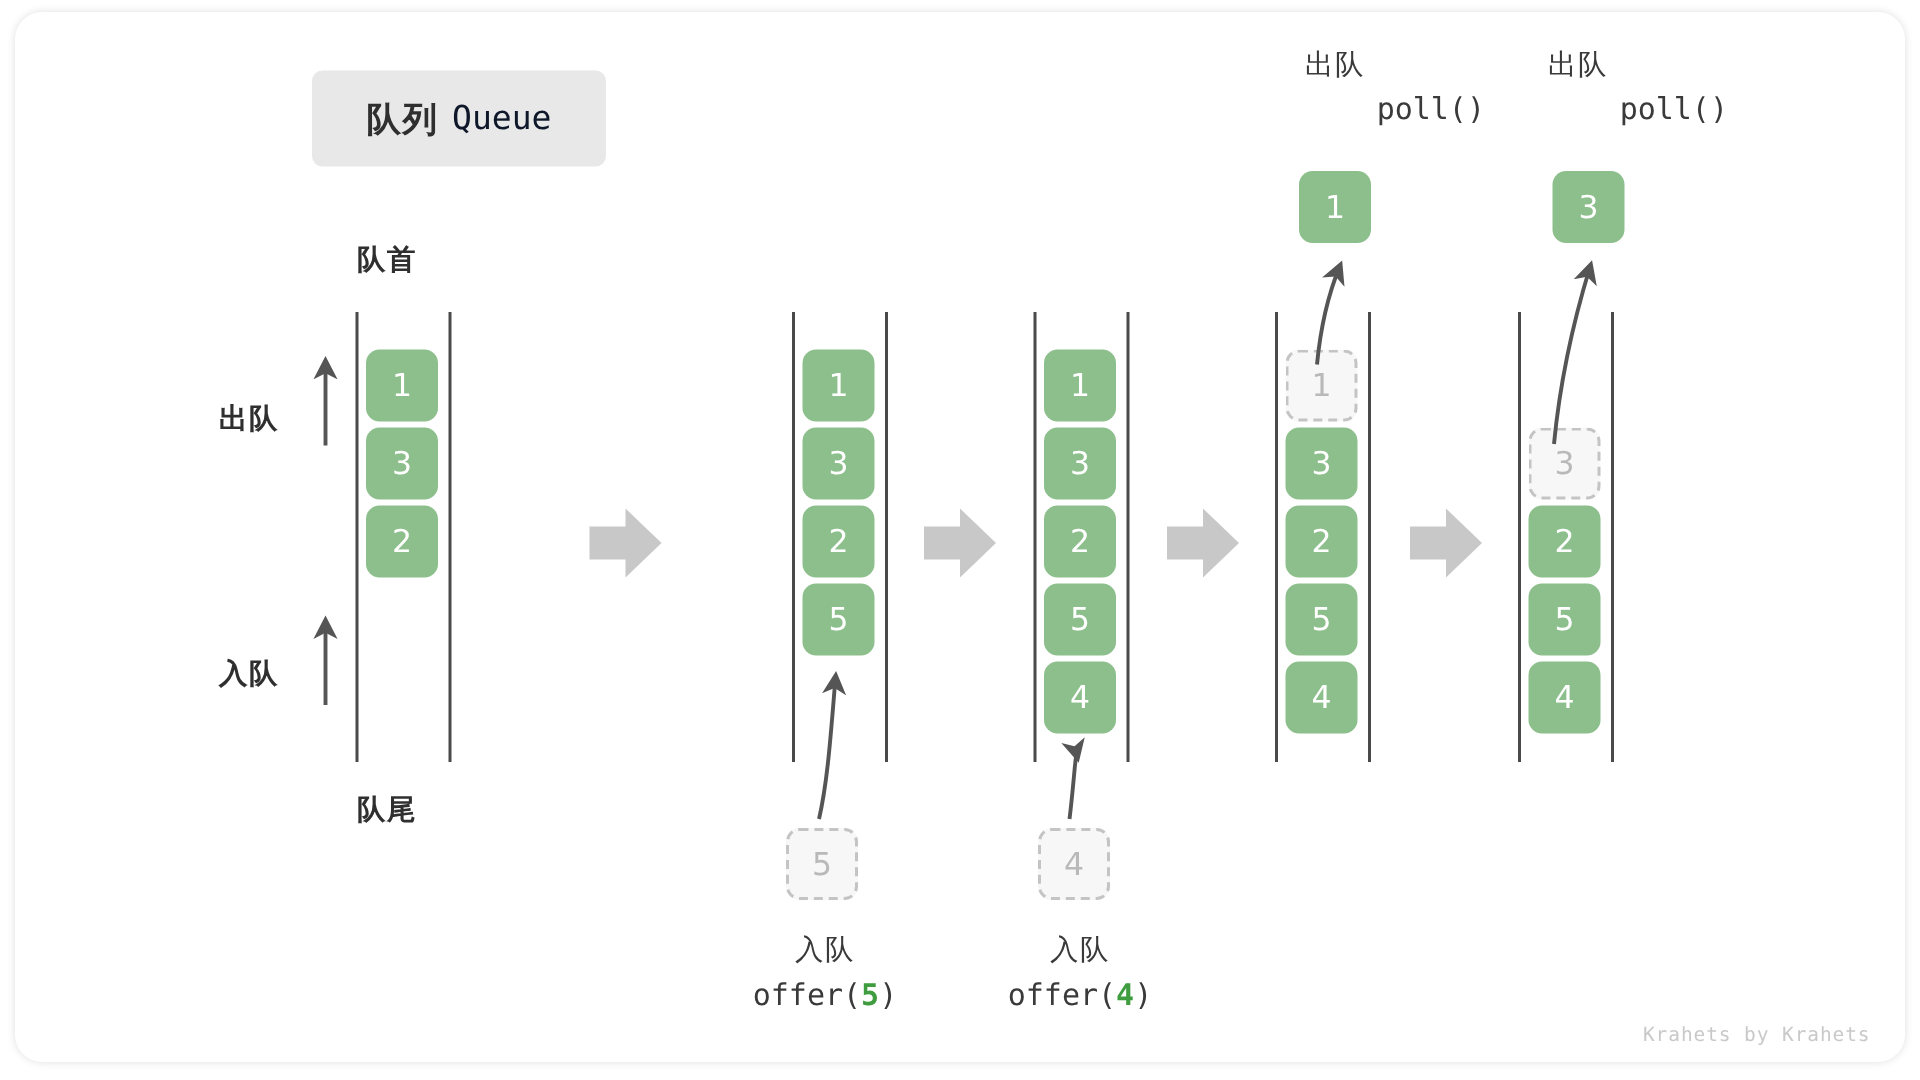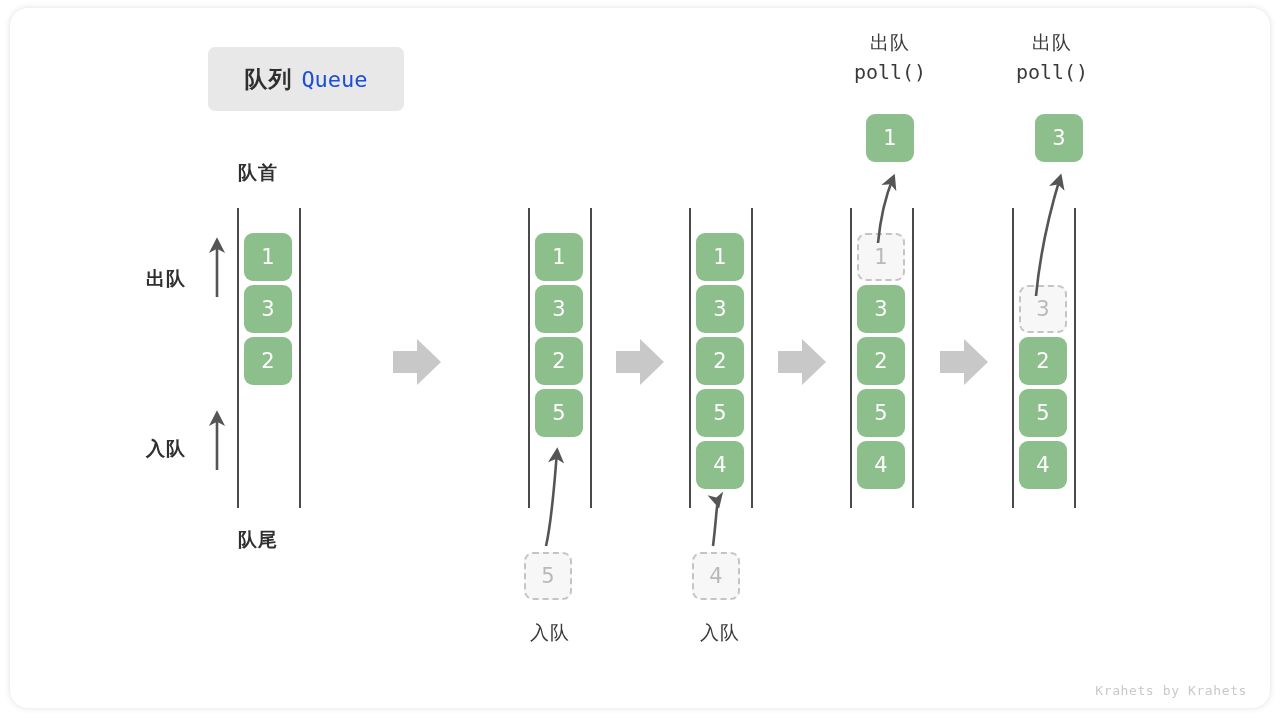--- a/index.html
+++ b/index.html
@@ -19,31 +19,31 @@
   .stage{position:absolute;left:0;top:0;width:1280px;height:720px;}
 
   
   .title-chip{
     position:absolute;left:168px;top:47px;
     width:196px;height:64px;
     background:#e8e8e8;border-radius:7px;
     display:flex;align-items:center;justify-content:center;margin-left:40px;
   }
   .title-cn{font-size:23px;font-weight:bold;color:#2f2f2f;letter-spacing:1px;}
-  .title-en{font-size:22px;color:#1d4ed8;margin-left:9px;
+  .title-en{font-size:22px;color:#0f172a;margin-left:9px;
             font-family:"DejaVu Sans Mono","Liberation Mono",monospace;}
 
   
   .lbl-cn-bold{position:absolute;font-size:19px;font-weight:bold;color:#2f2f2f;
                white-space:nowrap;letter-spacing:1px;}
   .hdr{position:absolute;text-align:center;white-space:nowrap;}
   .hdr .l1{font-size:19px;font-weight:normal;color:#3a3a3a;letter-spacing:1px;
            font-family:"DejaVu Sans","Liberation Sans",sans-serif;}
   .hdr .l2{font-size:20px;color:#3a3a3a;margin-top:4px;
-           font-family:"DejaVu Sans Mono","Liberation Mono",monospace;}
+           font-family:"DejaVu Sans Mono","Liberation Mono",monospace;text-align:right;}
   .foot{position:absolute;text-align:center;white-space:nowrap;}
   .foot .l1{font-size:19px;color:#3a3a3a;letter-spacing:1px;
             font-family:"DejaVu Sans","Liberation Sans",sans-serif;}
   .foot .l2{font-size:20px;color:#3a3a3a;margin-top:5px;
             font-family:"DejaVu Sans Mono","Liberation Mono",monospace;}
   .foot .l2 .num{color:#3f9c3f;font-weight:bold;}
 
   
   .rail{position:absolute;width:1.6px;background:#4a4a4a;}
 
@@ -94,32 +94,34 @@
 
   <div class="rail" style="left:528px;top:208px;height:300px;"></div>
   <div class="rail" style="left:590px;top:208px;height:300px;"></div>
   <div class="box filled" style="left:535px;top:233px;">1</div>
   <div class="box filled" style="left:535px;top:285px;">3</div>
   <div class="box filled" style="left:535px;top:337px;">2</div>
   <div class="box filled" style="left:535px;top:389px;">5</div>
   <div class="box ghost" style="left:524px;top:552px;">5</div>
   <div class="foot" style="left:440px;top:620px;width:220px;">
     <div class="l1">入队</div>
+    <div class="l2"><span>offer(</span><span class="num">5</span><span>)</span></div>
   </div>
 
   <div class="rail" style="left:689px;top:208px;height:300px;"></div>
   <div class="rail" style="left:751px;top:208px;height:300px;"></div>
   <div class="box filled" style="left:696px;top:233px;">1</div>
   <div class="box filled" style="left:696px;top:285px;">3</div>
   <div class="box filled" style="left:696px;top:337px;">2</div>
   <div class="box filled" style="left:696px;top:389px;">5</div>
   <div class="box filled" style="left:696px;top:441px;">4</div>
   <div class="box ghost" style="left:692px;top:552px;">4</div>
   <div class="foot" style="left:610px;top:620px;width:220px;">
     <div class="l1">入队</div>
+    <div class="l2"><span>offer(</span><span class="num">4</span><span>)</span></div>
   </div>
 
   <div class="hdr" style="left:790px;top:30px;width:200px;">
     <div class="l1">出队</div>
     <div class="l2">poll()</div>
   </div>
   <div class="box filled" style="left:866px;top:114px;">1</div>
   <div class="rail" style="left:850px;top:208px;height:300px;"></div>
   <div class="rail" style="left:912px;top:208px;height:300px;"></div>
   <div class="box ghost" style="left:857px;top:233px;">1</div>

